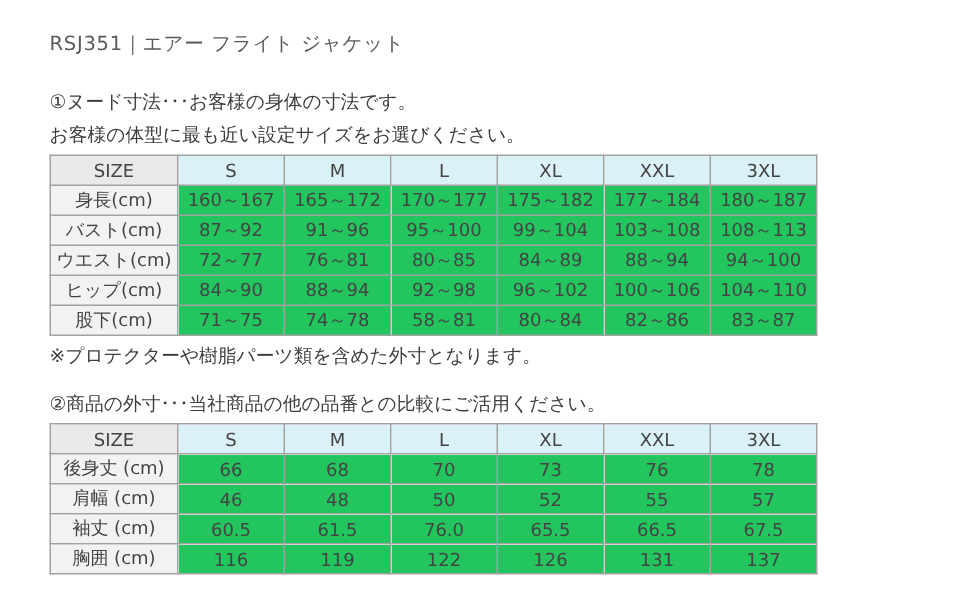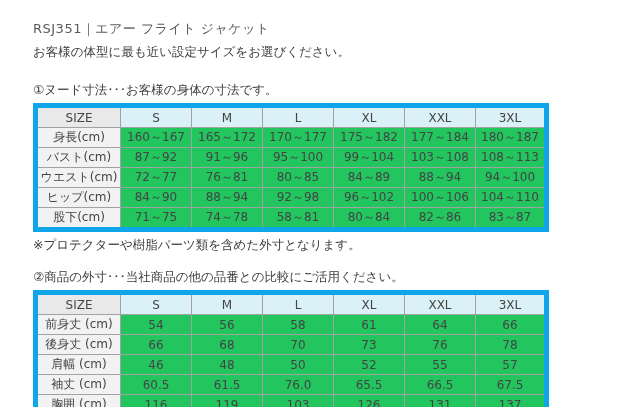--- a/index.html
+++ b/index.html
@@ -29,21 +29,21 @@
     line-height: 16px;
   }
   .sec1-note1 { margin-top: 22px; }
   .sec1-note2 { margin-top: 6px; }
   .sec2-note1 { margin-top: 16px; }
   .sec2-note2 { margin-top: 5px; }
   table.size-table {
     border-collapse: collapse;
     table-layout: fixed;
     margin-top: 5px;
-    border: 5px solid #0ea5e9;
+    border: 1px solid #0ea5e9;
   }
   table.size-table th,
   table.size-table td {
     border: 1px solid #a2a2a2;
     height: 19px;
     padding: 0;
     text-align: center;
     vertical-align: middle;
     font-size: 12px;
     font-weight: normal;
@@ -58,23 +58,23 @@
   td.row-label     { background: var(--label-bg, #f2f2f2); }
   td.value-cell    { background: #22c55e; }
 </style>
 </head>
 <body>
 
 <div class="page">
 
   <div class="title">RSJ351｜エアー フライト ジャケット</div>
 
+  <div class="note sec1-note1">①ヌード寸法･･･お客様の身体の寸法です。</div>
+
   <div class="note sec1-note2">お客様の体型に最も近い設定サイズをお選びください。</div>
-
-  <div class="note sec1-note1">①ヌード寸法･･･お客様の身体の寸法です。</div>
 
   <table class="size-table">
     <colgroup>
       <col class="c-label">
       <col class="c-val">
         <col class="c-val">
         <col class="c-val">
       <col class="c-val">
         <col class="c-val">
         <col class="c-val">
@@ -159,29 +159,20 @@
           <th class="col-header">S</th>
           <th class="col-header">M</th>
           <th class="col-header">L</th>
           <th class="col-header">XL</th>
           <th class="col-header">XXL</th>
           <th class="col-header">3XL</th>
         </tr>
       </thead>
       <tbody>
         <tr>
-          <td class="row-label">前身丈 (cm)</td>
-          <td class="value-cell">54</td>
-          <td class="value-cell">56</td>
-          <td class="value-cell">58</td>
-          <td class="value-cell">61</td>
-          <td class="value-cell">64</td>
-          <td class="value-cell">66</td>
-        </tr>
-        <tr>
           <td class="row-label">後身丈 (cm)</td>
           <td class="value-cell">66</td>
           <td class="value-cell">68</td>
           <td class="value-cell">70</td>
           <td class="value-cell">73</td>
           <td class="value-cell">76</td>
           <td class="value-cell">78</td>
         </tr>
         <tr>
           <td class="row-label">肩幅 (cm)</td>
@@ -198,21 +189,21 @@
           <td class="value-cell">61.5</td>
           <td class="value-cell">76.0</td>
           <td class="value-cell">65.5</td>
           <td class="value-cell">66.5</td>
           <td class="value-cell">67.5</td>
         </tr>
         <tr>
           <td class="row-label">胸囲 (cm)</td>
           <td class="value-cell">116</td>
           <td class="value-cell">119</td>
-          <td class="value-cell">103</td>
+          <td class="value-cell">122</td>
           <td class="value-cell">126</td>
           <td class="value-cell">131</td>
           <td class="value-cell">137</td>
         </tr>
       </tbody>
     </table>
 
 </div>
 
 </body></html>

